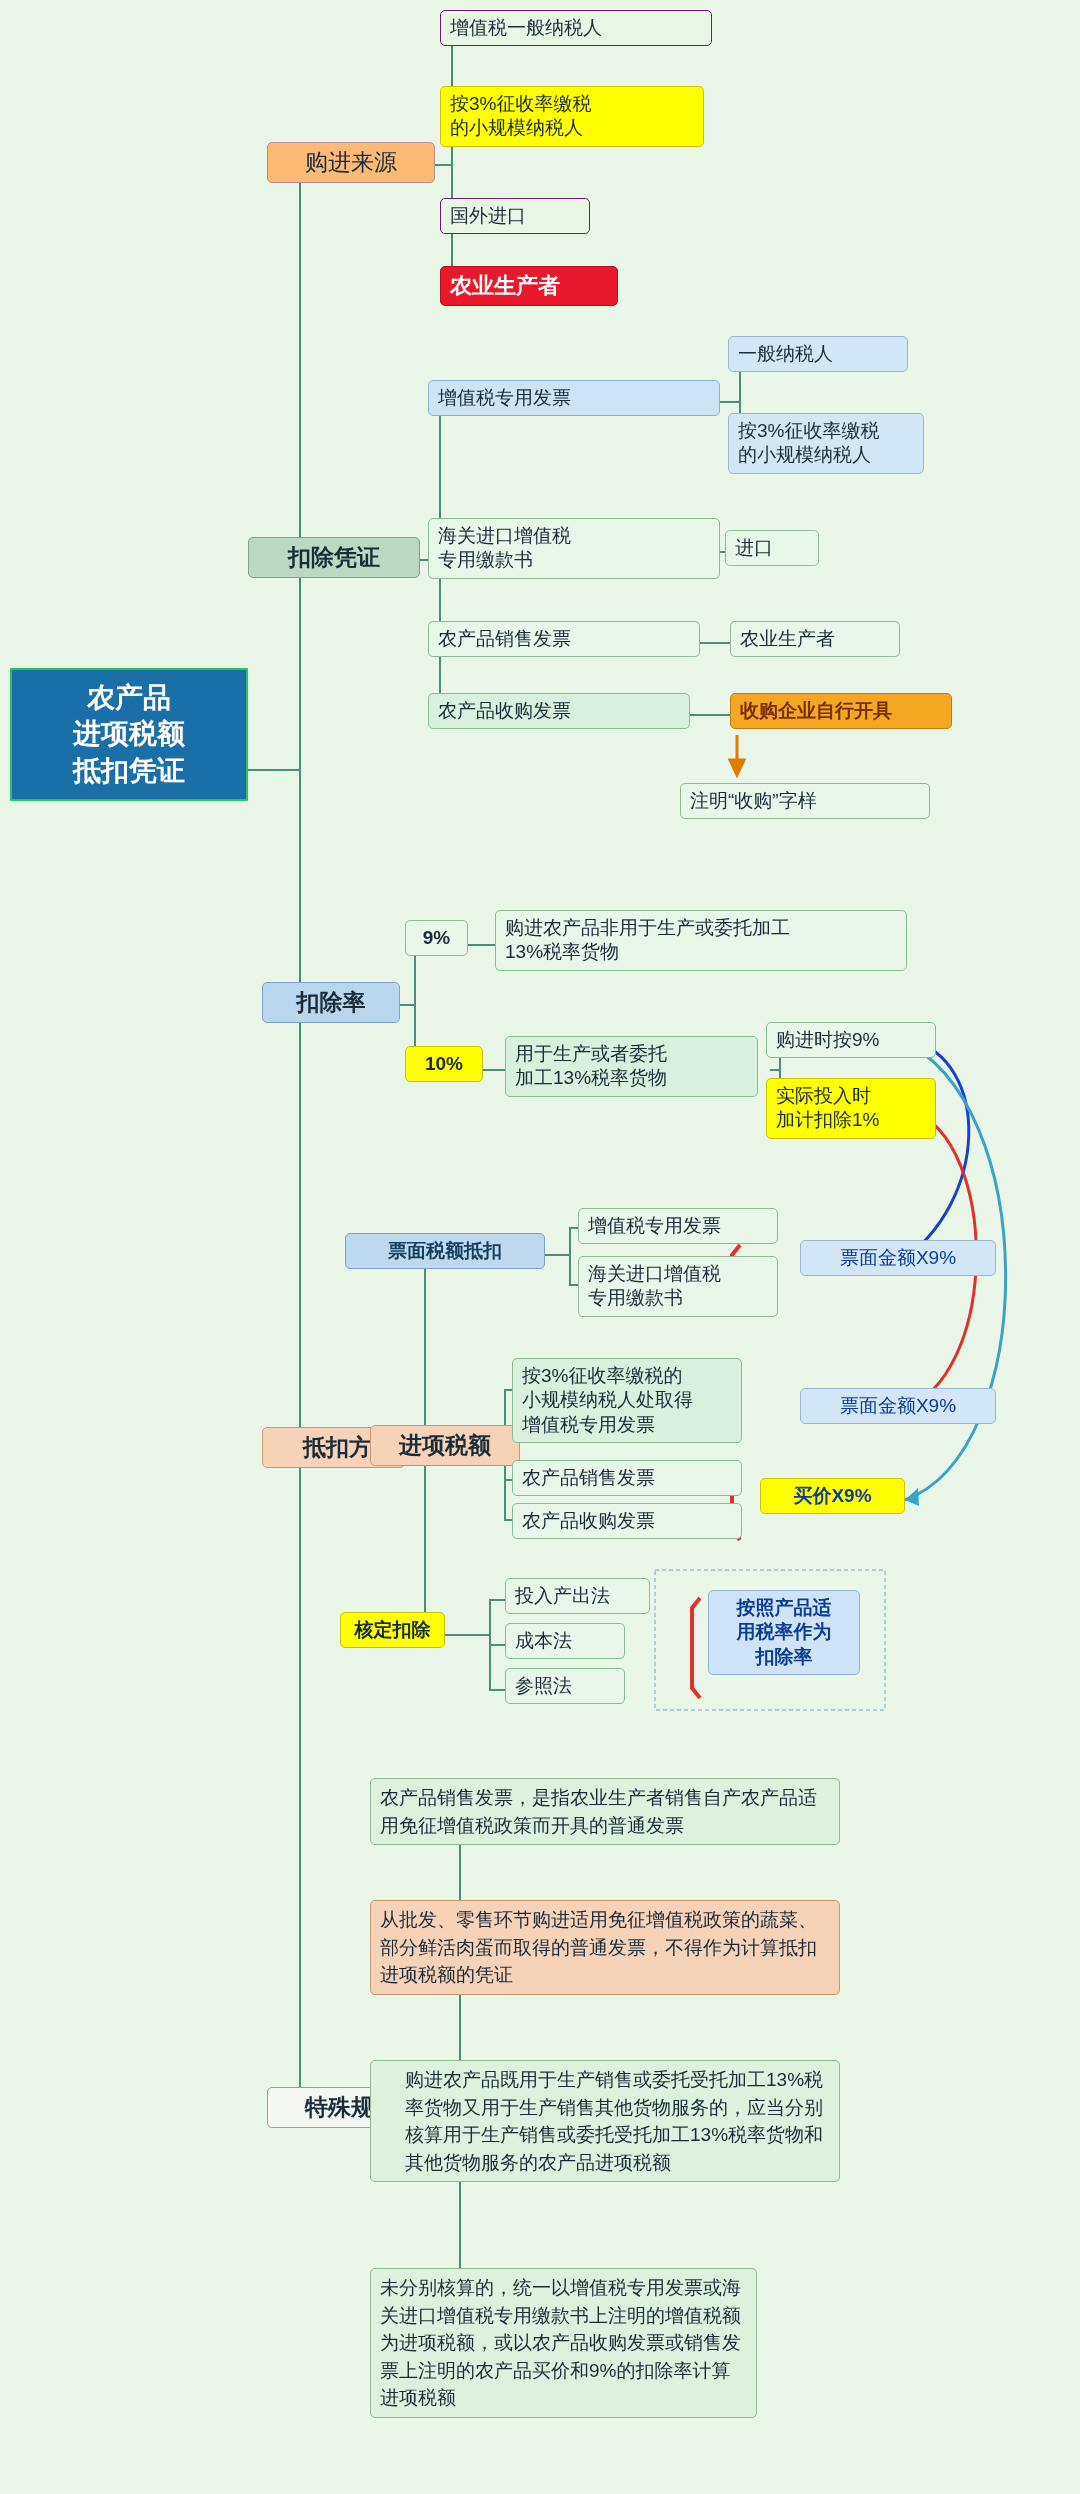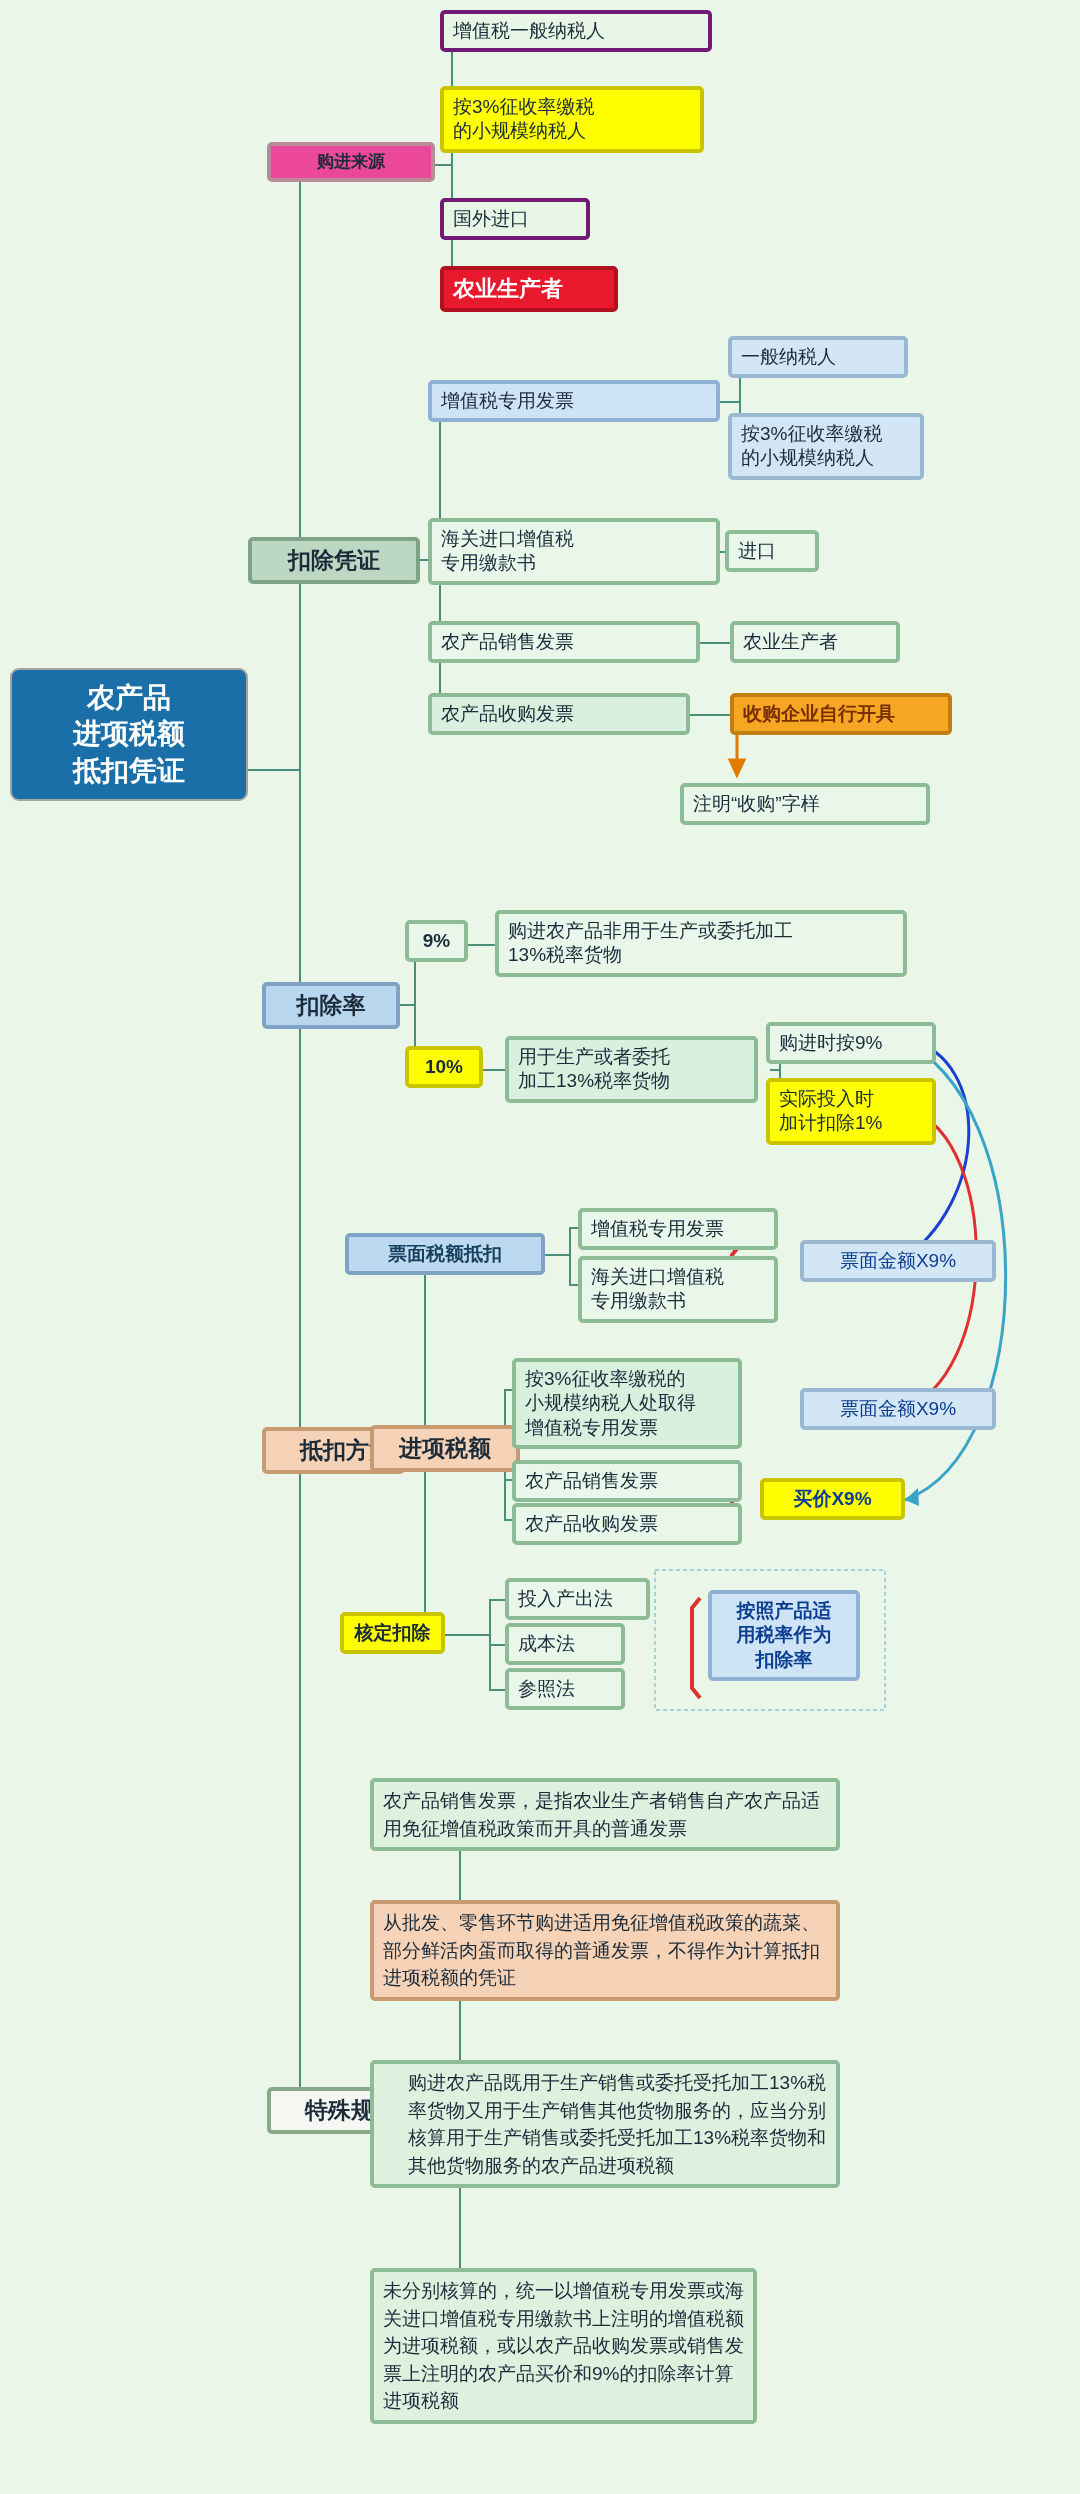--- a/index.html
+++ b/index.html
@@ -8,41 +8,41 @@
     background:#eaf7e8;
     font-family:"Liberation Sans","DejaVu Sans",sans-serif;
     position:relative;
     overflow:hidden;
   }
   #canvas{position:absolute;left:0;top:0;width:1080px;height:2494px;}
   svg.lines{position:absolute;left:0;top:0;width:1080px;height:2494px;pointer-events:none;}
   .node{
     position:absolute;
     box-sizing:border-box;
-    border:4px solid #701a75;
+    border:1px solid #701a75;
     border-radius:5px;
     padding:5px 9px;
     font-size:19px;
     line-height:1.28;
     color:#1a2b3a;
     background:#e8f6e6;
     white-space:pre-line;
   }
   .root{
     background:#1b6fa8;
     color:#fff;
-    border:2px solid #a3a3a3;
-    border-radius:9px;
+    border:2px solid #22c55e;
+    border-radius:1px;
     font-size:28px;
     font-weight:bold;
     line-height:1.3;
     text-align:center;
     padding:10px 12px;
   }
-  .b-pink{background:#ec4899;border-color:#b98a98;font-weight:bold;font-size:17px;}
+  .b-pink{background:#fdba74;border-color:#b98a98;font-weight:normal;font-size:23px;}
   .b-green{background:#bcd8c2;border-color:#7fa389;font-weight:bold;font-size:23px;}
   .b-blue{background:#b9d6ef;border-color:#7fa3c4;font-weight:bold;font-size:23px;}
   .b-orange{background:#f6d2b6;border-color:#c79a72;font-weight:bold;font-size:23px;}
   .b-white{background:#f4f7f2;border-color:#8aa88a;font-weight:bold;font-size:23px;}
   .yellow{background:#ffff00;border-color:#c9c400;}
   .yellowb{background:#ffff00;border-color:#c9c400;font-weight:bold;}
   .red{background:#e8192c;border-color:#b01020;color:#fff;font-weight:bold;font-size:22px;}
   .lightblue{background:#cfe3f7;border-color:#8fb2d4;}
   .paleblue{background:#d3e6f6;border-color:#9ab8d2;}
   .mint{background:#d8f0dd;border-color:#8cbb96;}

